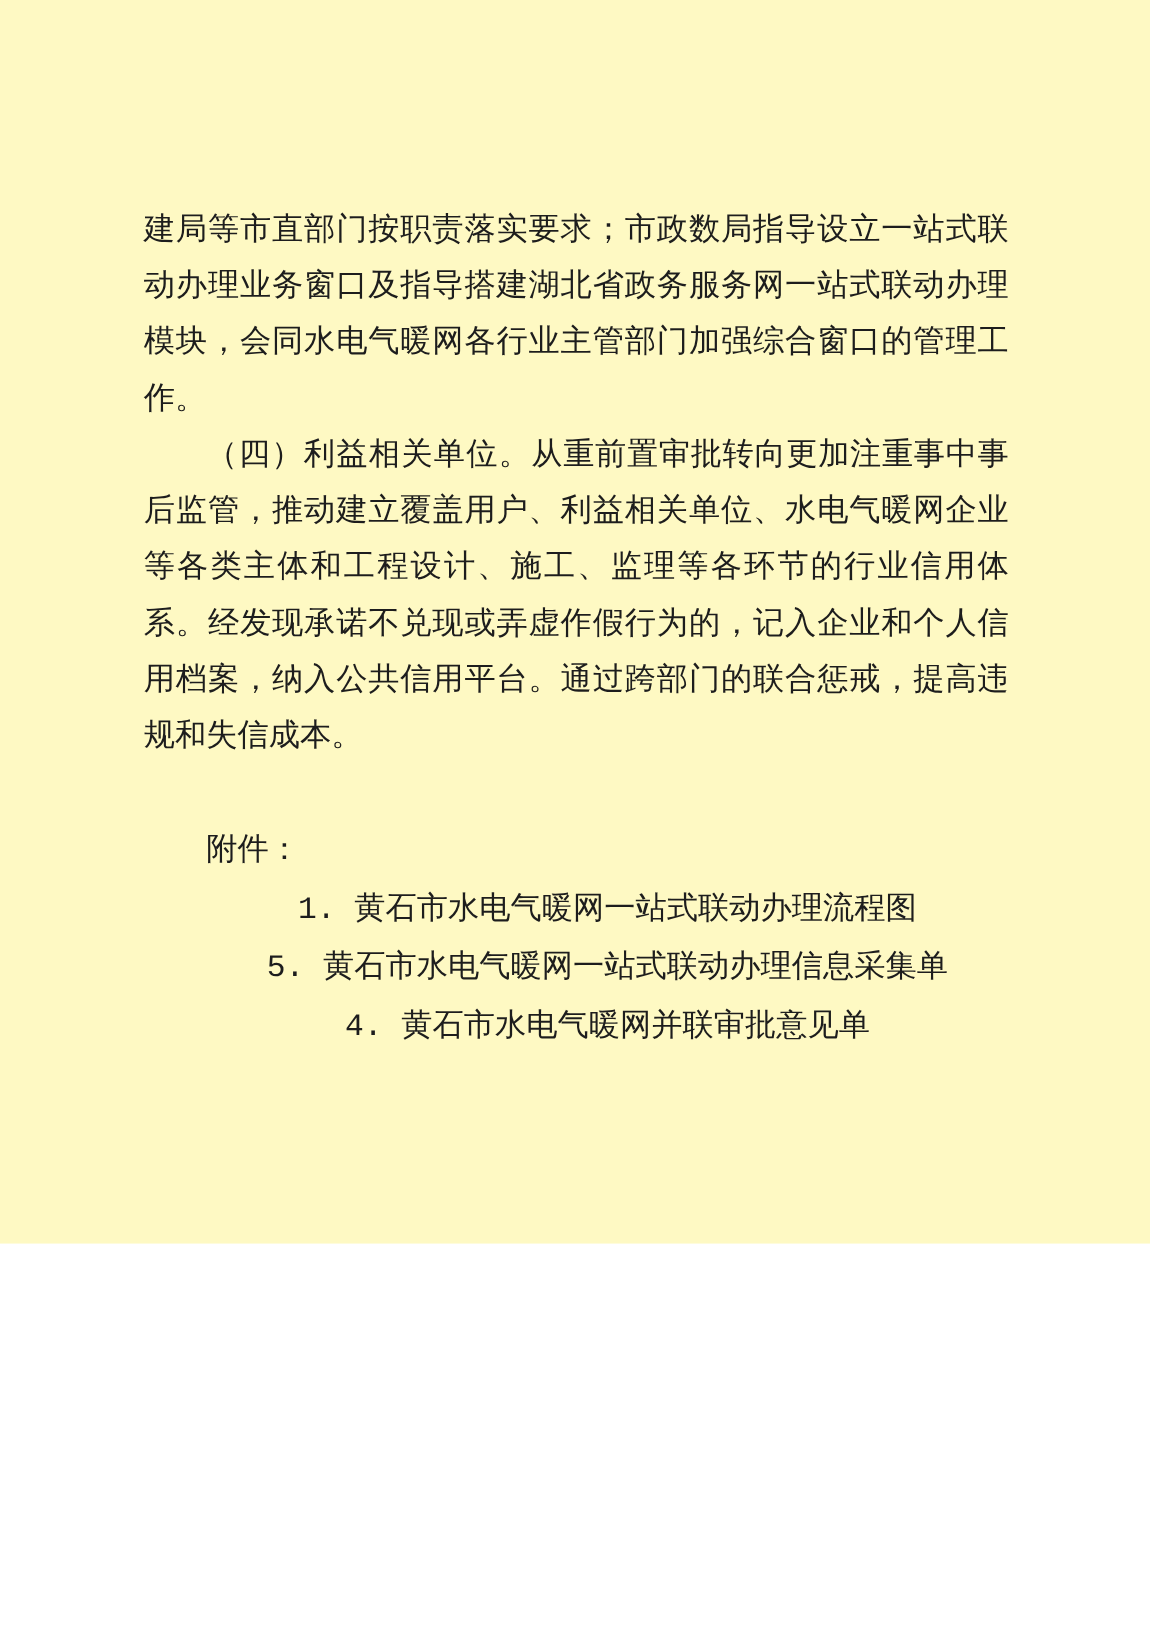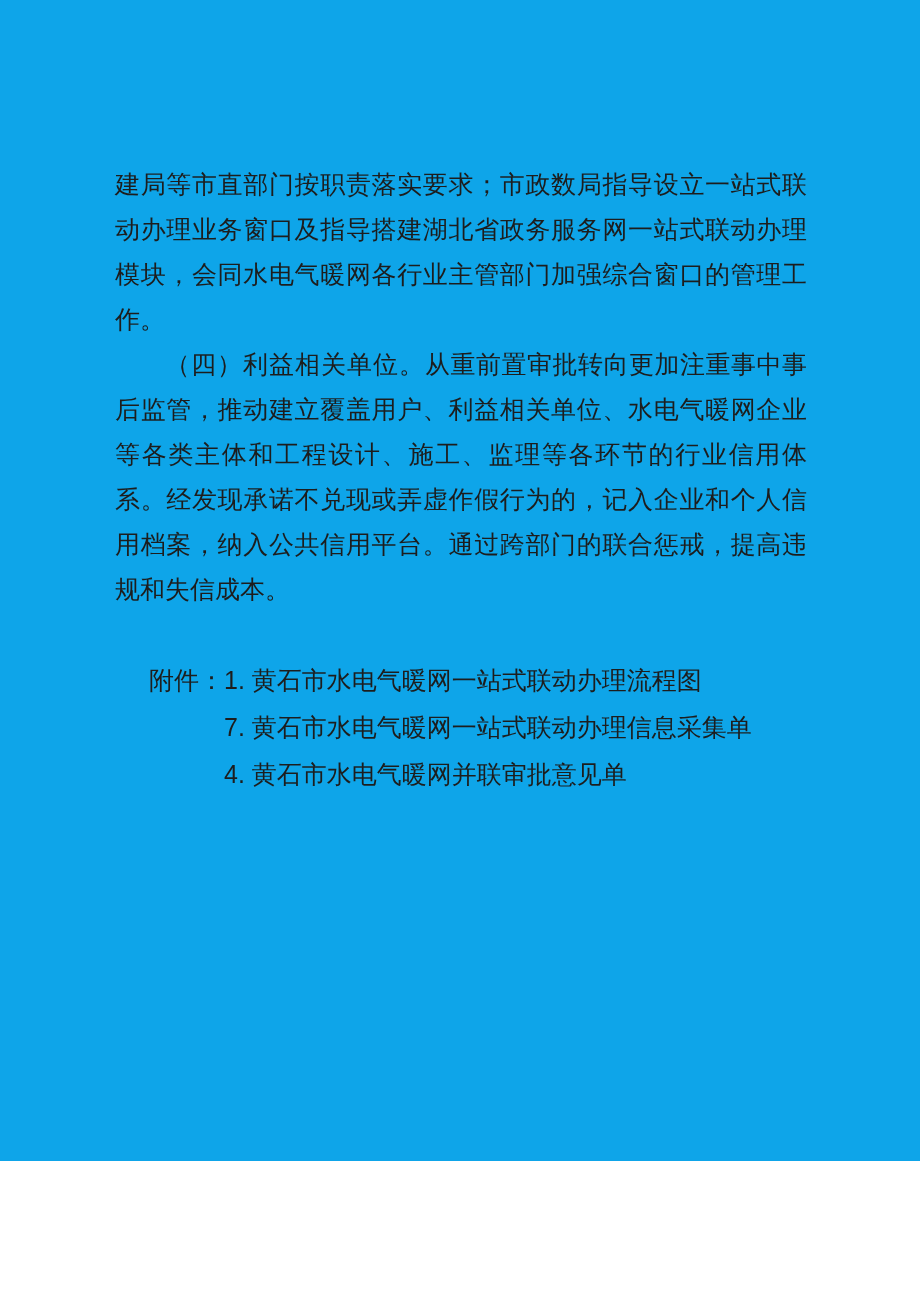--- a/index.html
+++ b/index.html
@@ -3,24 +3,24 @@
 <meta charset="utf-8">
 <style>
   html, body {
     margin: 0;
     padding: 0;
     background: #ffffff;
   }
   .page {
     position: relative;
     width: 920px;
-    height: 1161px;
-    background: #0ea5e9;
+    height: 995px;
+    background: #fef9c3;
     overflow: hidden;
-    font-family: Liberation Sans, sans-serif;
+    font-family: Liberation Mono, monospace;
     color: #1d1d1d;
   }
   .content {
     position: absolute;
     left: 115px;
     top: 162px;
     width: 692px;
     font-size: 25px;
     line-height: 45px;
     text-align: justify;
@@ -32,30 +32,32 @@
   .content p.no-indent {
     text-indent: 0;
   }
   .para-heading {
     
     letter-spacing: 0.5px;
   }
   .attachments {
     display: flex;
     margin-top: 45px;
-    margin-left: 34px;
+    margin-left: 50px;
     line-height: 47px;
     text-align: left;
+    flex-direction: column;
   }
   .att-label {
     white-space: nowrap;
     flex: 0 0 auto;
   }
   .att-items {
     flex: 1 1 auto;
+    text-align: center;
   }
   .page-number {
     position: absolute;
     top: 1192px;
     right: 118px;
     font-size: 17px;
     line-height: 30px;
     color: #1d1d1d;
     white-space: nowrap;
   }
@@ -70,21 +72,21 @@
     <p class="no-indent"><span>建局等市直部门按职责落实要求；市政数局指导设立一站式联动办理业务窗口及指导搭建湖北省政务服务网一站式联动办理模块，会同水电气暖网各行业主管部门加强综合窗口的管理工作。</span></p>
 
 
 
     <p><span class="para-heading">（四）利益相关单位。</span><span>从重前置审批转向更加注重事中事后监管，推动建立覆盖用户、利益相关单位、水电气暖网企业等各类主体和工程设计、施工、监理等各环节的行业信用体系。经发现承诺不兑现或弄虚作假行为的，记入企业和个人信用档案，纳入公共信用平台。通过跨部门的联合惩戒，提高违规和失信成本。</span></p>
 
     <div class="attachments">
       <span class="att-label">附件：</span>
       <div class="att-items">
         <div>1. 黄石市水电气暖网一站式联动办理流程图</div>
-        <div>7. 黄石市水电气暖网一站式联动办理信息采集单</div>
+        <div>5. 黄石市水电气暖网一站式联动办理信息采集单</div>
         <div>4. 黄石市水电气暖网并联审批意见单</div>
       </div>
     </div>
 
   </div>
 
   <div class="page-number">— 11 —</div>
 
 </div>
 

